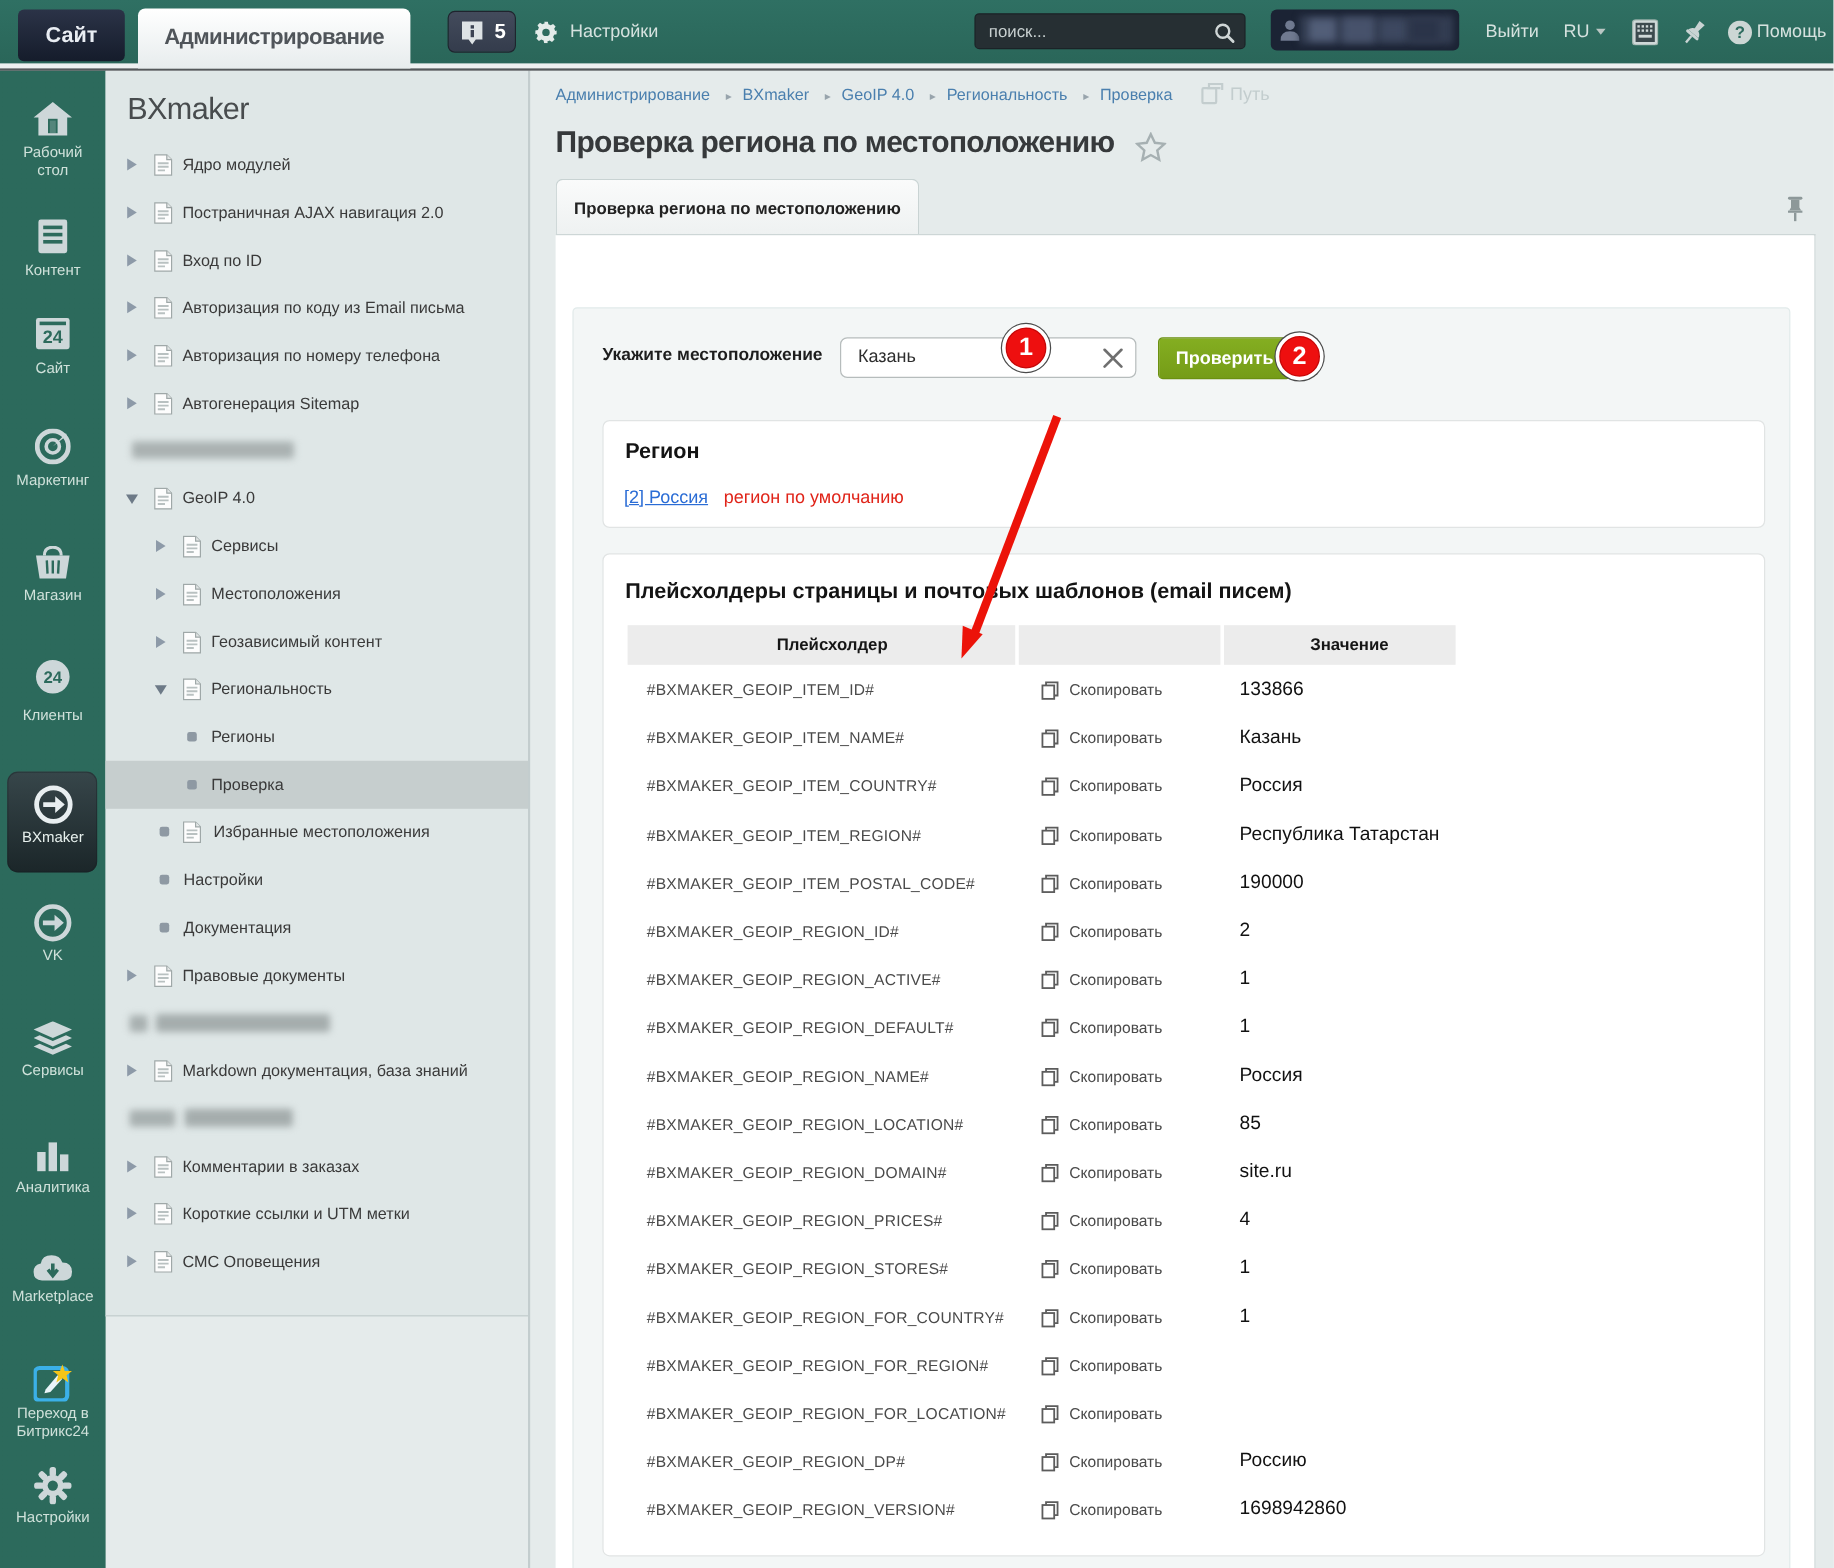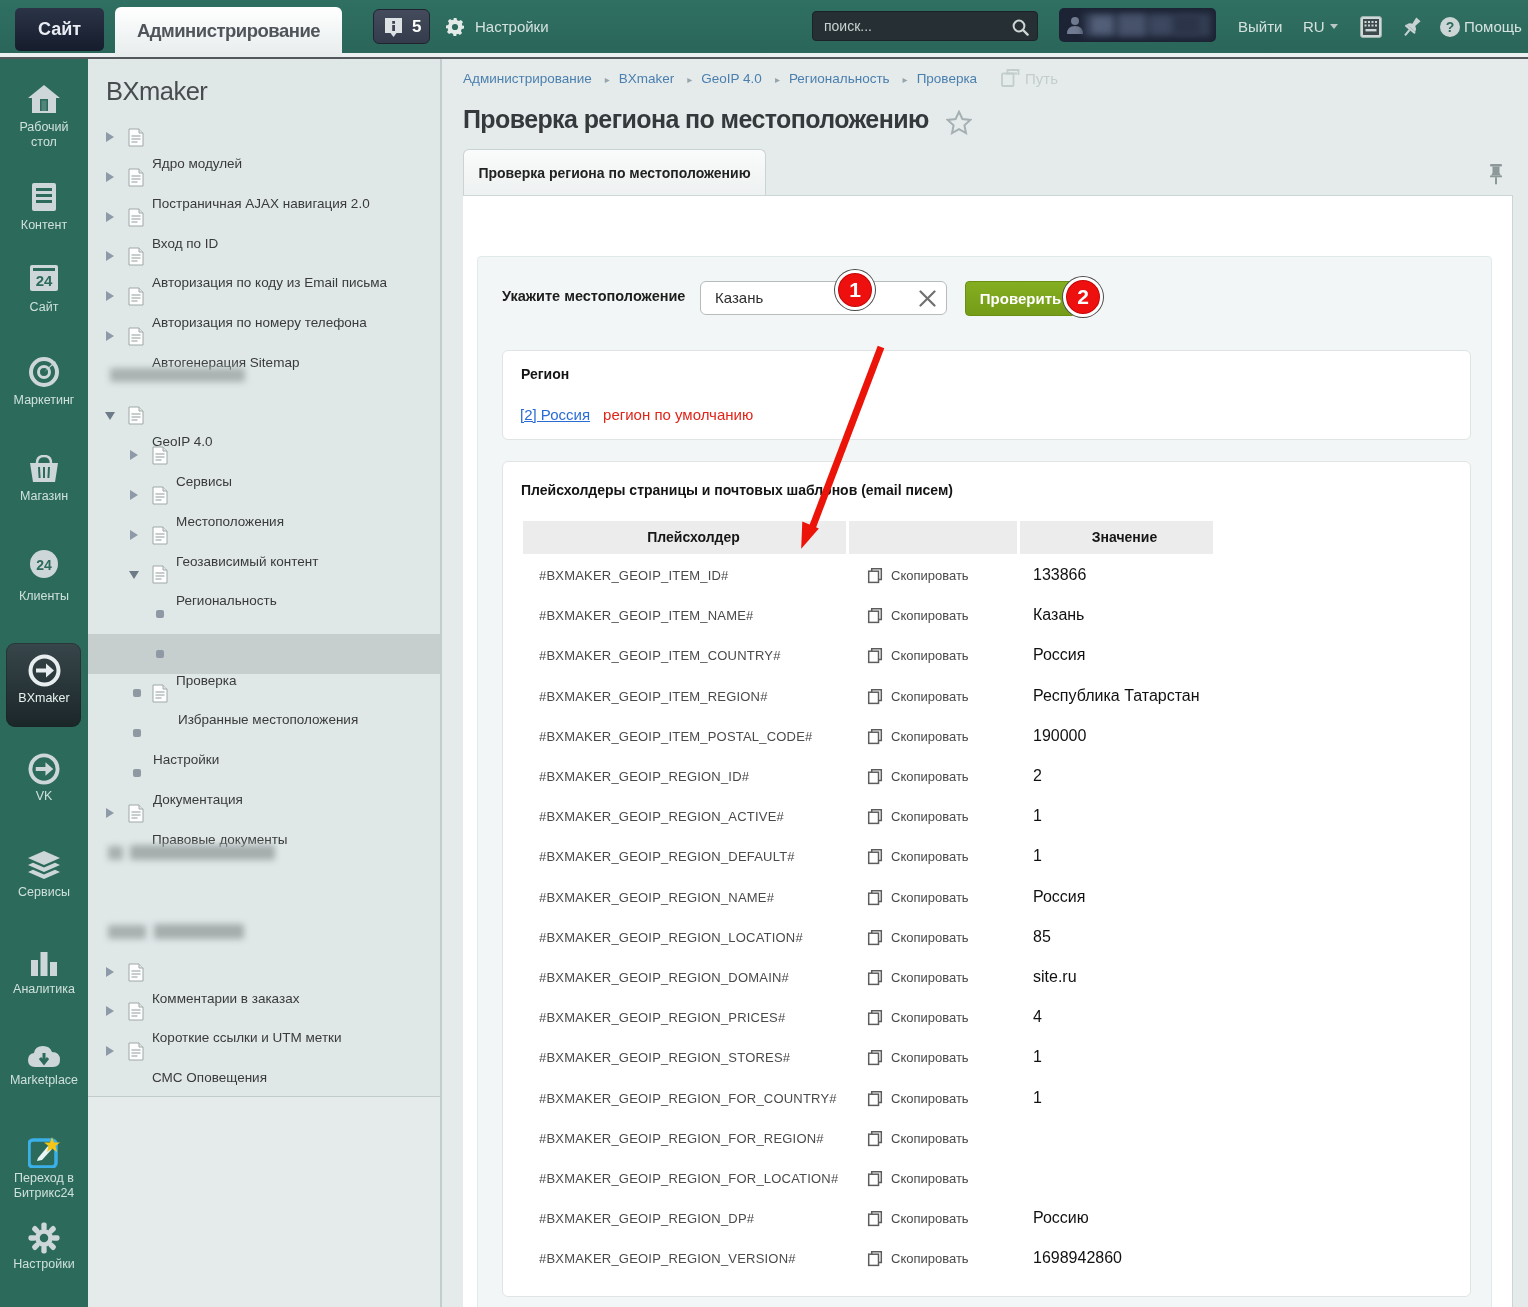--- a/index.html
+++ b/index.html
@@ -39,21 +39,21 @@
 .sbi { position:absolute; left:0; width:88px; text-align:center; color:#cfe1da; font-size:12.5px; }
 .sbi svg { display:block; margin:0 auto; }
 #bxm-active { position:absolute; left:6px; top:643px; width:75px; height:84px; border-radius:9px;
   background:linear-gradient(#37464a,#1b2629); box-shadow:inset 0 0 0 1px #17212366; }
 
 
 #menu { position:absolute; left:88px; top:59px; width:352px; height:1038px;
   background:#dfe7e7; border-bottom:1px solid #c2cccc; }
 #menuborder { position:absolute; left:440px; top:59px; width:2px; height:1248px; background:#c3cdce; }
 .mi { position:absolute; left:0; width:352px; height:40px; font-size:13.5px; color:#3a3a3a; }
-.mi .txt { position:absolute; top:50%; transform:translateY(-50%); white-space:nowrap;margin-top:26px; }
+.mi .txt { position:absolute; top:50%; transform:translateY(-50%); white-space:nowrap; }
 .mi.sel { background:#c6cece; }
 .arr-r { position:absolute; top:50%; margin-top:-5px; width:0; height:0;
   border-left:8px solid #8d9aa8; border-top:5px solid transparent; border-bottom:5px solid transparent; }
 .arr-d { position:absolute; top:50%; margin-top:-3px; width:0; height:0;
   border-top:8px solid #6d7a87; border-left:5px solid transparent; border-right:5px solid transparent; }
 .bullet { position:absolute; top:50%; margin-top:-4px; width:8px; height:8px; border-radius:2px; background:#8e99a3; }
 .docico { position:absolute; top:50%; margin-top:-9px; }
 
 
 #main { position:absolute; left:442px; top:59px; width:1086px; height:1248px; background:#e5ebeb; }
@@ -69,21 +69,21 @@
   background:#fff; border-top:1px solid #cdd6d6; border-right:1px solid #ccd5d5; }
 #graypanel { position:absolute; left:14px; top:60px; width:1015px; height:1060px;
   background:#f3f6f6; border:1px solid #e1eaea; border-radius:4px; }
 .wbox { position:absolute; left:24px; width:969px; background:#fff; border:1px solid #e1e4e4; border-radius:6px; }
 #lbl1 { position:absolute; left:24px; top:31px; font-size:14.5px; font-weight:bold; color:#1d1d1d; }
 #inp1 { position:absolute; left:222px; top:24px; width:247px; height:34px; background:#fff;
   border:1px solid #b6bcbc; border-radius:6px; font-size:15px; color:#2e2e2e; line-height:32px; padding-left:14px; }
 #btn1 { position:absolute; left:487px; top:24px; width:111px; height:35px;
   background:linear-gradient(#84ae21,#759c17); border:1px solid #6b9011; border-radius:4px;
   color:#fff; font-size:15px; font-weight:bold; text-align:center; line-height:33px; }
-.h19 { font-size:14px; font-weight:bold; color:#141414; }
+.h19 { font-size:18px; font-weight:bold; color:#141414; }
 .redcirc { position:absolute; border-radius:50%; background:#ee0f0f; box-sizing:content-box;
   border:3px solid #fff; box-shadow:0 0 0 1px #4a4a4a, inset 0 0 0 1px #c00a0a;
   color:#fff; font-weight:bold; font-size:21px; text-align:center; }
 .thc { position:absolute; top:59px; height:33px; background:#ececec; font-size:14px; font-weight:bold; color:#161616; line-height:33px; }
 .trow { position:absolute; left:0; width:969px; height:40px; }
 .phc { position:absolute; left:36px; top:50%; transform:translateY(-50%); font-size:13px; color:#4a4a4a; letter-spacing:0.2px; }
 .cpi { position:absolute; left:364px; top:50%; margin-top:-8px; }
 .cpt { position:absolute; left:388px; top:50%; transform:translateY(-50%); font-size:13px; color:#4a4a4a; }
 .val { position:absolute; left:530px; top:50%; transform:translateY(-50%); font-size:16px; color:#111; }
 </style>
@@ -403,20 +403,27 @@
       <span class="arr-r" style="left:18px;"></span>
       <svg class="docico" style="left:40px;" width="16" height="19" viewBox="0 0 16 19">
         <use href="#dic"></use>
       </svg>
       <span class="txt" style="left:64px;">Правовые документы</span>
     </div>
   <div class="mi" style="top:774px;">
       <span class="blurblock" style="left:20px; top:13px; width:15px; height:14px; background:#a8b0b0;"></span>
       <span class="blurblock" style="left:42px; top:12px; width:145px; height:15px; background:#a5adad;"></span>
     </div>
+  <div class="mi" style="top:813px;">
+      <span class="arr-r" style="left:18px;"></span>
+      <svg class="docico" style="left:40px;" width="16" height="19" viewBox="0 0 16 19">
+        <use href="#dic"></use>
+      </svg>
+      <span class="txt" style="left:64px;">Markdown документация, база знаний</span>
+    </div>
   <div class="mi" style="top:853px;">
       <span class="blurblock" style="left:20px; top:13px; width:38px; height:14px; background:#a8b0b0;"></span>
       <span class="blurblock" style="left:66px; top:12px; width:90px; height:15px; background:#a5adad;"></span>
     </div>
   <div class="mi" style="top:893px;">
       <span class="arr-r" style="left:18px;"></span>
       <svg class="docico" style="left:40px;" width="16" height="19" viewBox="0 0 16 19">
         <use href="#dic"></use>
       </svg>
       <span class="txt" style="left:64px;">Комментарии в заказах</span>

